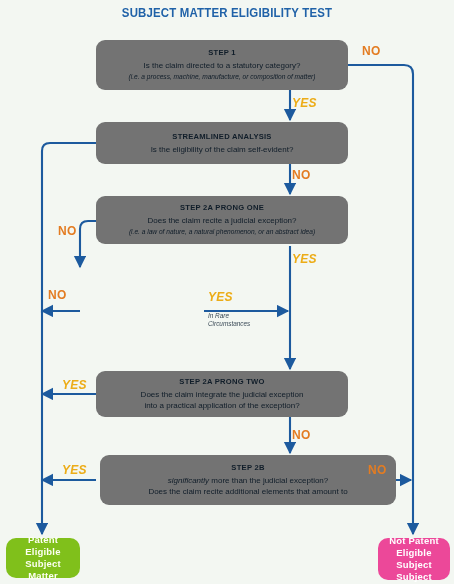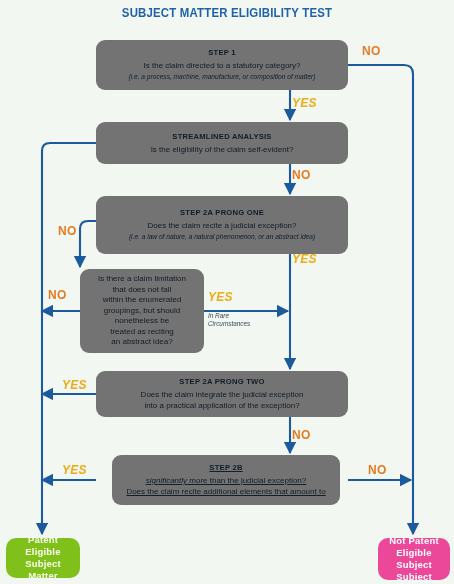--- a/index.html
+++ b/index.html
@@ -56,24 +56,24 @@
     font-style:italic;
     line-height:10px;
     margin-top:1px;
     color:#101d29;
   }
   .node .ln .it{font-style:italic;}
 
   
   #step1{left:96px;top:40px;width:252px;height:50px;}
   #streamlined{left:96px;top:122px;width:252px;height:42px;justify-content:center;}
-  #prong-one{left:96px;top:196px;width:252px;height:58px;text-align:center;}
+  #prong-one{left:96px;top:196px;width:252px;height:48px;text-align:center;}
   #subbox{left:80px;top:269px;width:124px;height:84px;}
   #prong-two{left:96px;top:371px;width:252px;height:46px;}
-  #step2b{left:112px;top:455px;width:228px;height:50px;text-decoration:underline;}
+  #step2b{left:100px;top:455px;width:296px;height:50px;}
 
   #subbox .ln{font-size:8px;line-height:10.6px;}
 
   
   .terminal{
     position:absolute;
     border-radius:10px;
     display:flex;
     align-items:center;
     justify-content:center;
@@ -182,29 +182,20 @@
     <div class="hdr">STREAMLINED ANALYSIS</div>
     <div class="ln">Is the eligibility of the claim self-evident?</div>
   </div>
 
   <div class="node" id="prong-one">
     <div class="hdr">STEP 2A PRONG ONE</div>
     <div class="ln">Does the claim recite a judicial exception?</div>
     <div class="sub">(i.e. a law of nature, a natural phenomenon, or an abstract idea)</div>
   </div>
 
-  <div class="node" id="subbox">
-    <div class="ln">Is there a claim limitation</div>
-    <div class="ln">that does not fall</div>
-    <div class="ln">within the enumerated</div>
-    <div class="ln">groupings, but should</div>
-    <div class="ln">nonetheless be</div>
-    <div class="ln">treated as reciting</div>
-    <div class="ln">an abstract idea?</div>
-  </div>
 
   <div class="node" id="prong-two">
     <div class="hdr">STEP 2A PRONG TWO</div>
     <div class="ln">Does the claim integrate the judicial exception</div>
     <div class="ln">into a practical application of the exception?</div>
   </div>
 
   <div class="node" id="step2b">
     <div class="hdr">STEP 2B</div>
     <div class="ln"><span class="it">significantly</span><span> more than the judicial exception?</span></div>

